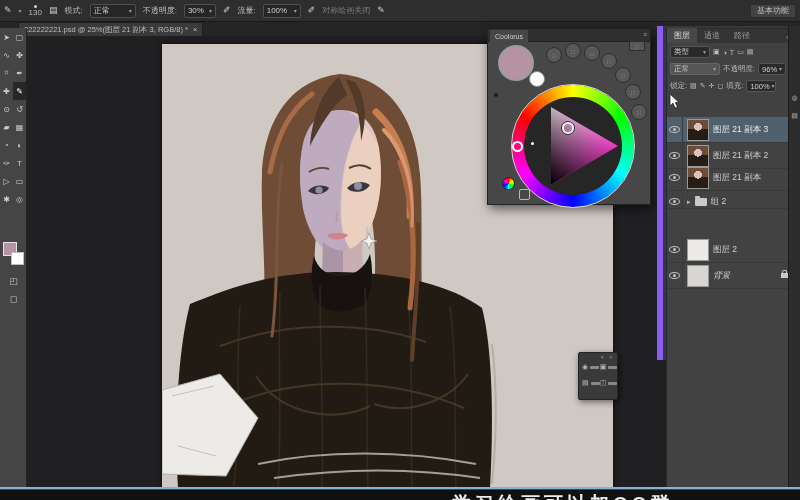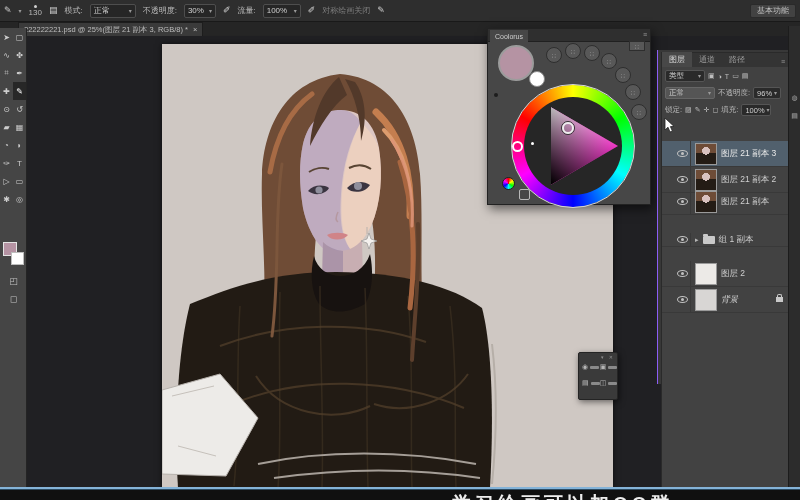--- a/index.html
+++ b/index.html
@@ -61,35 +61,35 @@
          background:conic-gradient(red,yellow,lime,cyan,blue,magenta,red);border:1px solid #222;}
   .co-sq-ico{position:absolute;left:31px;top:160px;width:11px;height:11px;border:1.5px solid #b9b9b9;border-radius:2px;}
   
   .mini{left:578px;top:352px;width:40px;height:48px;background:#3a3a3a;border:1px solid #242424;border-radius:2px;
         box-shadow:1px 2px 6px rgba(0,0,0,.5);}
   .mini-hdr{position:absolute;top:1px;right:2px;font-size:5px;color:#8f8f8f;letter-spacing:2px;}
   .mini-grid{position:absolute;left:3px;top:10px;width:34px;display:grid;grid-template-columns:1fr 1fr;row-gap:8px;}
   .mini-it{display:flex;align-items:center;gap:2px;font-size:7px;color:#b5b5b5;}
   .mini-bar{width:9px;height:3px;background:#8a8a8a;border-radius:1px;}
   
-  .dock{left:657px;top:26px;width:143px;height:334px;background:#383838;border-left:1px solid #8b5cf6;margin-top:24px;}
+  .dock{left:657px;top:26px;width:143px;height:334px;background:#383838;border-left:6px solid #8b5cf6;}
   .panel{position:absolute;left:3px;top:2px;width:129px;height:470px;background:#414141;border:1px solid #2a2a2a;}
   .p-tabs{position:absolute;left:0;top:0;width:100%;height:14px;background:#343434;display:flex;align-items:flex-end;
           font-size:8px;color:#9d9d9d;}
   .p-tab{padding:2px 7px;}
   .p-tab.active{background:#484848;color:#dadada;}
   .p-menu{margin-left:auto;padding:2px 4px;font-size:7px;color:#9a9a9a;}
   .p-row{position:absolute;left:0;width:100%;display:flex;align-items:center;font-size:7.5px;color:#b9b9b9;
          padding:0 3px;gap:3px;}
   .in-box{background:#2a2a2a;border:1px solid #555;border-radius:2px;height:12px;display:flex;align-items:center;
           padding:0 3px;gap:2px;font-size:7.5px;color:#cfcfcf;}
   .mini-ic{font-size:7px;color:#bdbdbd;}
   .list{position:absolute;left:0;top:88px;width:100%;height:382px;background:#424242;}
   .lrow{position:absolute;left:0;width:100%;display:flex;align-items:center;gap:4px;border-bottom:1px solid #393939;
-        font-size:8.5px;color:#cfcfcf;padding-left:13px;}
+        font-size:8.5px;color:#cfcfcf;}
   .lrow.sel{background:#51606d;color:#eaeaea;}
   .eye-cell{width:16px;align-self:stretch;border-right:1px solid #393939;display:flex;align-items:center;justify-content:center;}
   .eye{width:11px;height:7px;border:1px solid #c2c2c2;border-radius:50%;position:relative;}
   .eye::after{content:"";position:absolute;left:3px;top:1px;width:3px;height:3px;border-radius:50%;background:#c2c2c2;}
   .thumb{width:22px;height:22px;border:1px solid #9a9a9a;
          background:radial-gradient(circle at 50% 34%,#d9c2c0 0 23%,rgba(0,0,0,0) 24%),
                     linear-gradient(180deg,#6e4c37 0 45%,#241c15 45% 100%);}
   .thumb.light{background:#eceae7;}
   .thumb.bg{background:#d8d6d4;}
   .gcaret{font-size:7px;color:#b5b5b5;}
@@ -424,27 +424,27 @@
           <span class="thumb"></span>
           <span>图层 21 副本 2</span>
         </div>
         <div class="lrow" style="top:48px;height:26px">
           <span class="eye-cell">
               <span class="eye"></span>
             </span>
           <span class="thumb"></span>
           <span>图层 21 副本</span>
         </div>
-        <div class="lrow" style="top:92px;height:14px">
+        <div class="lrow" style="top:78px;height:14px">
           <span class="eye-cell">
               <span class="eye"></span>
             </span>
           <span class="gcaret">▸</span>
           <span class="folder"></span>
-          <span>组 1 副本</span>
+          <span>组 2</span>
         </div>
         <div class="lrow" style="top:120px;height:26px">
           <span class="eye-cell">
               <span class="eye"></span>
             </span>
           <span class="thumb light"></span>
           <span>图层 2</span>
         </div>
         <div class="lrow" style="top:146px;height:26px">
           <span class="eye-cell">

